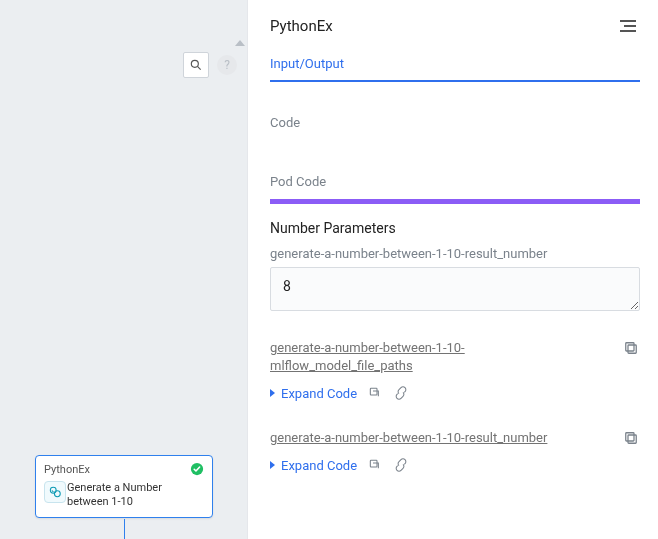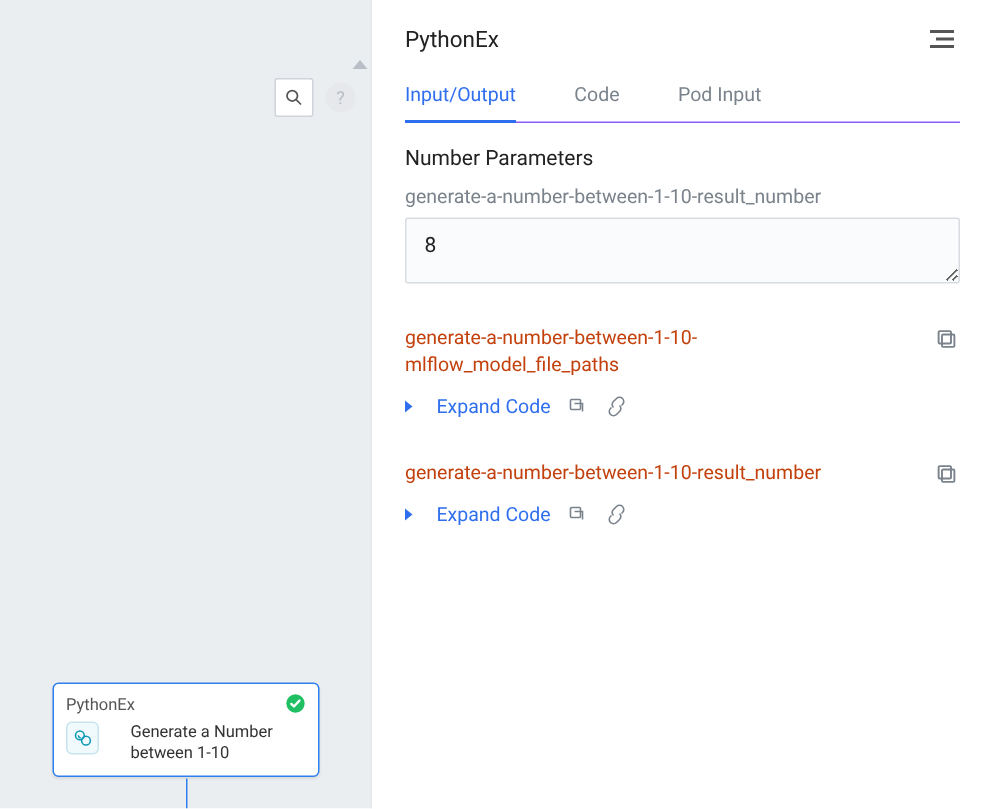--- a/index.html
+++ b/index.html
@@ -11,53 +11,53 @@
   .canvas-toolbar { position:absolute; top:52px; right:10px; display:flex; align-items:center; gap:8px; }
   .icon-btn { width:26px; height:26px; border:1px solid #cfd4da; background:#fff; border-radius:2px; display:flex; align-items:center; justify-content:center; cursor:pointer; }
   .icon-btn svg { width:14px; height:14px; stroke:#555; fill:none; stroke-width:2; }
   .help-ball { width:20px; height:20px; border-radius:50%; background:#e6e8eb; color:#b9bfc6; display:flex; align-items:center; justify-content:center; font-size:12px; cursor:pointer; }
   .collapse-arrow { position:absolute; top:40px; right:2px; width:0;height:0; border-left:5px solid transparent; border-right:5px solid transparent; border-bottom:6px solid #b9bfc6; cursor:pointer; }
 
   .node { position:absolute; left:35px; top:455px; width:178px; border:1.5px solid #2f80ed; border-radius:4px; background:#fff; padding:4px 8px 8px; box-shadow:0 1px 2px rgba(0,0,0,.08); }
   .node-header { display:flex; align-items:center; justify-content:space-between; font-size:11px; color:#555; height:18px; }
   .status-dot { width:14px; height:14px; display:flex; align-items:center; justify-content:center; }
   .status-dot svg { width:14px; height:14px; }
-  .node-body { display:flex; gap:21px; margin-top:3px; }
+  .node-body { display:flex; gap:1px; margin-top:3px; }
   .node-icon { width:22px; height:22px; flex:none; border:1px solid #c8e4ee; border-radius:4px; background:#f0fafd; display:flex; align-items:center; justify-content:center; }
   .node-icon svg { width:14px; height:14px; stroke:#0f9bb5; fill:none; stroke-width:1.8; }
   .node-title { font-size:11px; line-height:14px; color:#333; }
   .node-stem { position:absolute; left:124px; top:519px; width:0; height:20px; border-left:1px solid #2f80ed; }
 
   
   .panel { flex:1; padding:16px 18px 0 22px; overflow:hidden; }
   .panel-header { display:flex; align-items:center; justify-content:space-between; margin-bottom:4px; }
   .panel-title { font-size:15px; color:#222; }
   .menu-icon { display:flex; flex-direction:column; gap:3px; padding:4px; cursor:pointer; }
   .menu-icon span { display:block; width:16px; height:2px; background:#555; }
   .menu-icon span:nth-child(2){ width:12px; margin-left:4px; }
 
-  .tabs { display:flex; gap:39px; border-bottom:1px solid #8b5cf6; padding-top:10px; }
+  .tabs { display:flex; gap:28px; border-bottom:5px solid #8b5cf6; padding-top:10px;flex-direction:column; }
   .tab { font-size:13px; color:#7a828b; padding:6px 0 10px; cursor:pointer; position:relative; }
   .tab.active { color:#2f6fed; }
   .tab.active::after { content:""; position:absolute; left:0; right:0; bottom:-1px; height:2px; background:#2f6fed; }
 
   .section { padding-top:16px; }
   .section h3 { font-size:14px; font-weight:normal; color:#222; margin:0 0 10px; }
 
   .param-label { font-size:13px; color:#7a828b; margin:6px 0 6px; }
   .output-box { width:100%; height:44px; border:1px solid #d8dce1; border-radius:2px; padding:10px 12px; font-size:14px; color:#222; background:#fafbfc; resize:both; overflow:auto; position:relative; }
 
   .param-block { margin-top:28px; }
   .param-row { display:flex; justify-content:space-between; align-items:flex-start; gap:10px; }
-  .param-name { font-size:13px; color:#c2410c; line-height:18px; max-width:320px; overflow-wrap:break-word; }
+  .param-name { font-size:13px; color:#737373; line-height:18px; max-width:320px; overflow-wrap:break-word;text-decoration:underline; }
   .copy-icon { width:18px; height:18px; flex:none; cursor:pointer; color:#7a828b; }
   .copy-icon svg { width:18px; height:18px; stroke:#7a828b; fill:none; stroke-width:1.7; }
 
   .expand-row { display:flex; align-items:center; gap:10px; margin-top:10px; }
-  .expand-link { display:flex; align-items:center; gap:16px; color:#2f6fed; font-size:13px; cursor:pointer; }
+  .expand-link { display:flex; align-items:center; gap:6px; color:#2f6fed; font-size:13px; cursor:pointer; }
   .expand-link .chev { width:0; height:0; border-top:4px solid transparent; border-bottom:4px solid transparent; border-left:5px solid #2f6fed; }
   .mini-icon { width:16px; height:16px; cursor:pointer; }
   .mini-icon svg { width:16px; height:16px; stroke:#7a828b; fill:none; stroke-width:1.6; }
 </style>
 </head>
 <body>
 
 <div class="root">
 
   <div class="canvas">
@@ -104,21 +104,21 @@
       <div class="menu-icon">
         <span></span>
           <span></span>
           <span></span>
       </div>
     </div>
 
     <div class="tabs">
       <div class="tab active">Input/Output</div>
       <div class="tab">Code</div>
-      <div class="tab">Pod Input</div>
+      <div class="tab">Pod Code</div>
     </div>
 
     <div class="section">
       <h3>Number Parameters</h3>
 
       <div class="param-label">generate-a-number-between-1-10-result_number</div>
       <div class="output-box">
         <span>8</span>
       </div>
 

